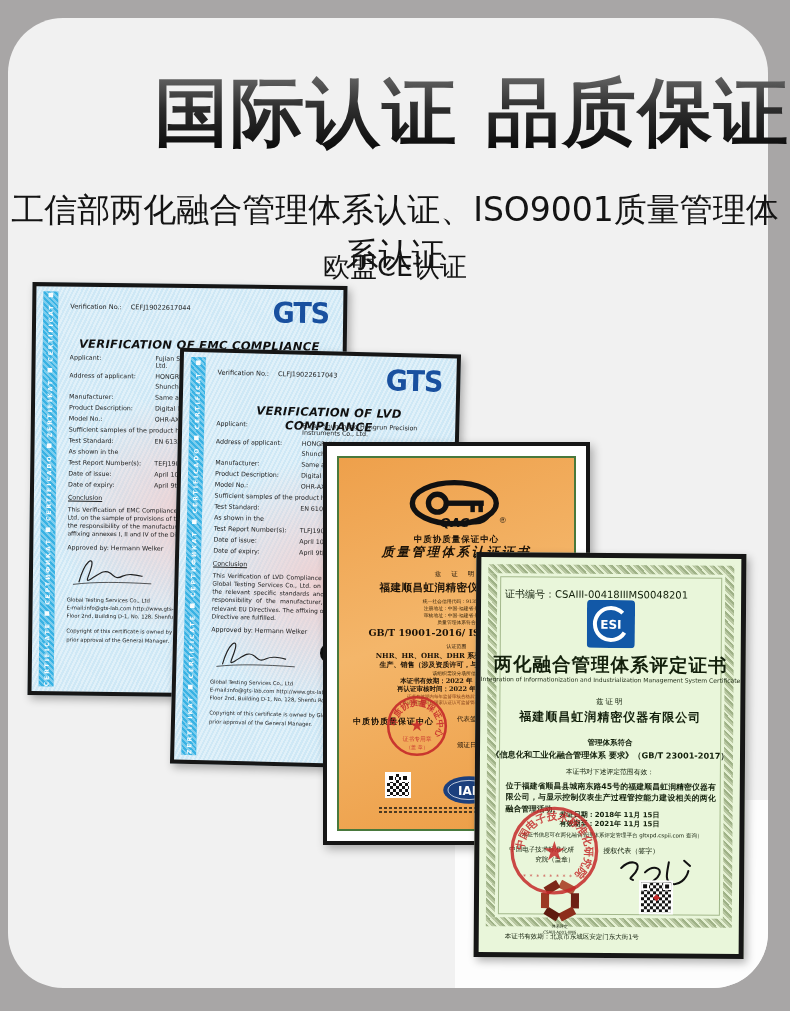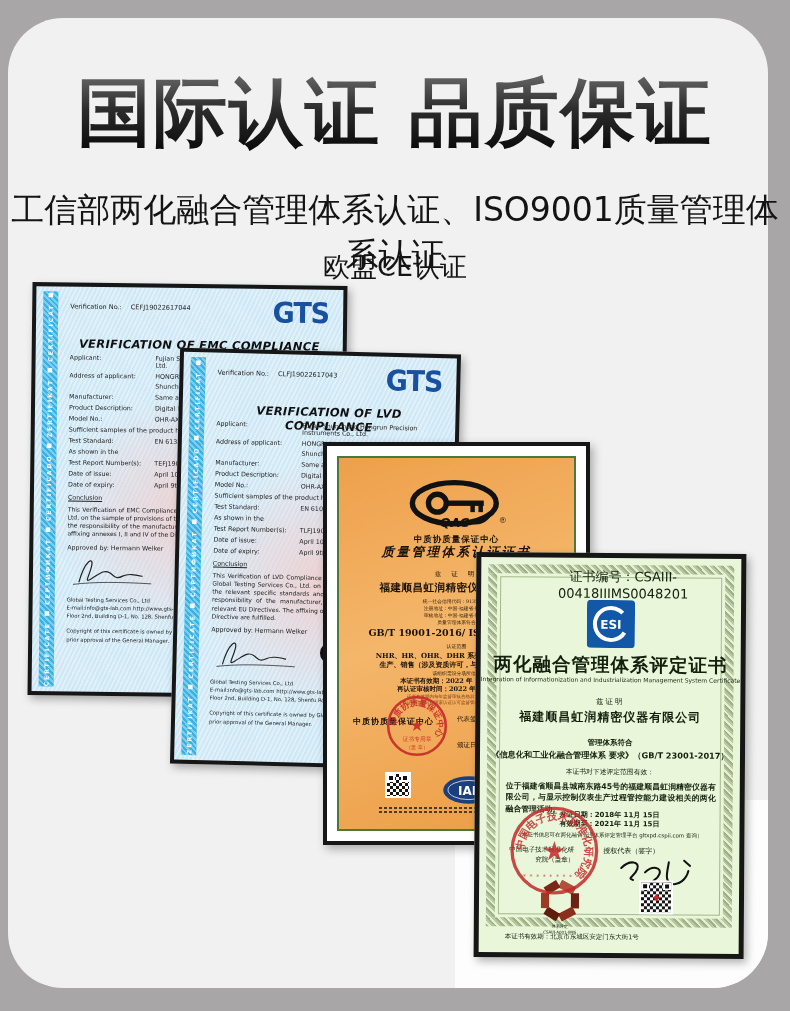--- a/index.html
+++ b/index.html
@@ -5,21 +5,21 @@
   html,body{margin:0;padding:0;background:#8f8d8d;}
   *{box-sizing:border-box;}
   .stage{position:relative;width:790px;height:1011px;background:#a8a6a6;overflow:hidden;
          font-family:"DejaVu Sans",sans-serif;}
   .card{position:absolute;left:8px;top:18px;width:760px;height:970px;background:#f1f1f1;
         border-radius:55px;}
   .white-backing{position:absolute;left:455px;top:800px;width:313px;height:188px;background:#fdfdfd;
         border-radius:0 0 55px 0;z-index:1;}
 
   
-  .page-title{position:absolute;left:0;right:0;top:72px;text-align:center;margin:0;
+  .page-title{position:absolute;left:0;right:0;top:72px;text-align:right;margin:0;
       font-size:74px;font-weight:900;letter-spacing:2px;color:#1d1d1d;line-height:1.1;}
   @supports ((-webkit-background-clip:text) or (background-clip:text)){
     .page-title{background:linear-gradient(180deg,#6a6a6a 0%,#2d2d2d 45%,#080808 100%);
       -webkit-background-clip:text;background-clip:text;color:transparent;}
   }
   .page-sub1{position:absolute;left:0;right:0;top:188px;text-align:center;font-size:33px;
       font-weight:500;color:#141414;}
   .page-sub2{position:absolute;left:0;right:0;top:240px;text-align:center;font-size:27px;
       font-weight:500;color:#141414;margin-top:9px;}
 
@@ -93,21 +93,21 @@
   .fp1{top:349px;} .fp2{top:353px;}
 
   
   .cesi{position:absolute;left:475px;top:553px;width:270px;height:405px;background:#e9f6da;
       border:5px solid #161616;z-index:5;transform:rotate(.4deg);
       box-shadow:3px 4px 9px rgba(0,0,0,.3);color:#13200c;}
   .cesi-frame{position:absolute;left:7px;right:7px;top:7px;bottom:26px;border:9px solid transparent;
       border-image:repeating-linear-gradient(45deg,#9fb287 0 2px,#e4f0d2 2px 4px,#b9c8a2 4px 6px) 9;}
   .cesi-frame2{position:absolute;left:19px;right:19px;top:19px;bottom:38px;border:1px solid #a3b88b;}
   .cesi .abs{position:absolute;left:0;right:0;text-align:center;}
-  .c-no{position:absolute;left:24px;top:10px;font-size:13px;text-align:center;}
+  .c-no{position:absolute;left:24px;top:30px;font-size:10px;text-align:right;}
   .cesi-logo{position:absolute;left:50%;top:42px;transform:translateX(-50%);width:48px;height:48px;}
   .c-title{top:94px;font-size:18.5px;font-weight:900;letter-spacing:1px;font-family:"DejaVu Sans",sans-serif;}
   .c-title-en{top:118px;font-size:6px;color:#24301c;}
   .c-certify{top:139px;font-size:7.5px;letter-spacing:2px;}
   .c-company{top:151px;font-size:12px;font-weight:800;letter-spacing:1px;}
   .c-conform{top:180px;font-size:7.5px;font-weight:700;}
   .c-standard{top:192px;font-size:8.2px;font-weight:700;}
   .c-scopeintro{top:209px;font-size:6.8px;}
   .c-scope{position:absolute;left:26px;right:24px;top:223px;font-size:7.8px;font-weight:700;
       text-align:justify;line-height:1.45;}

